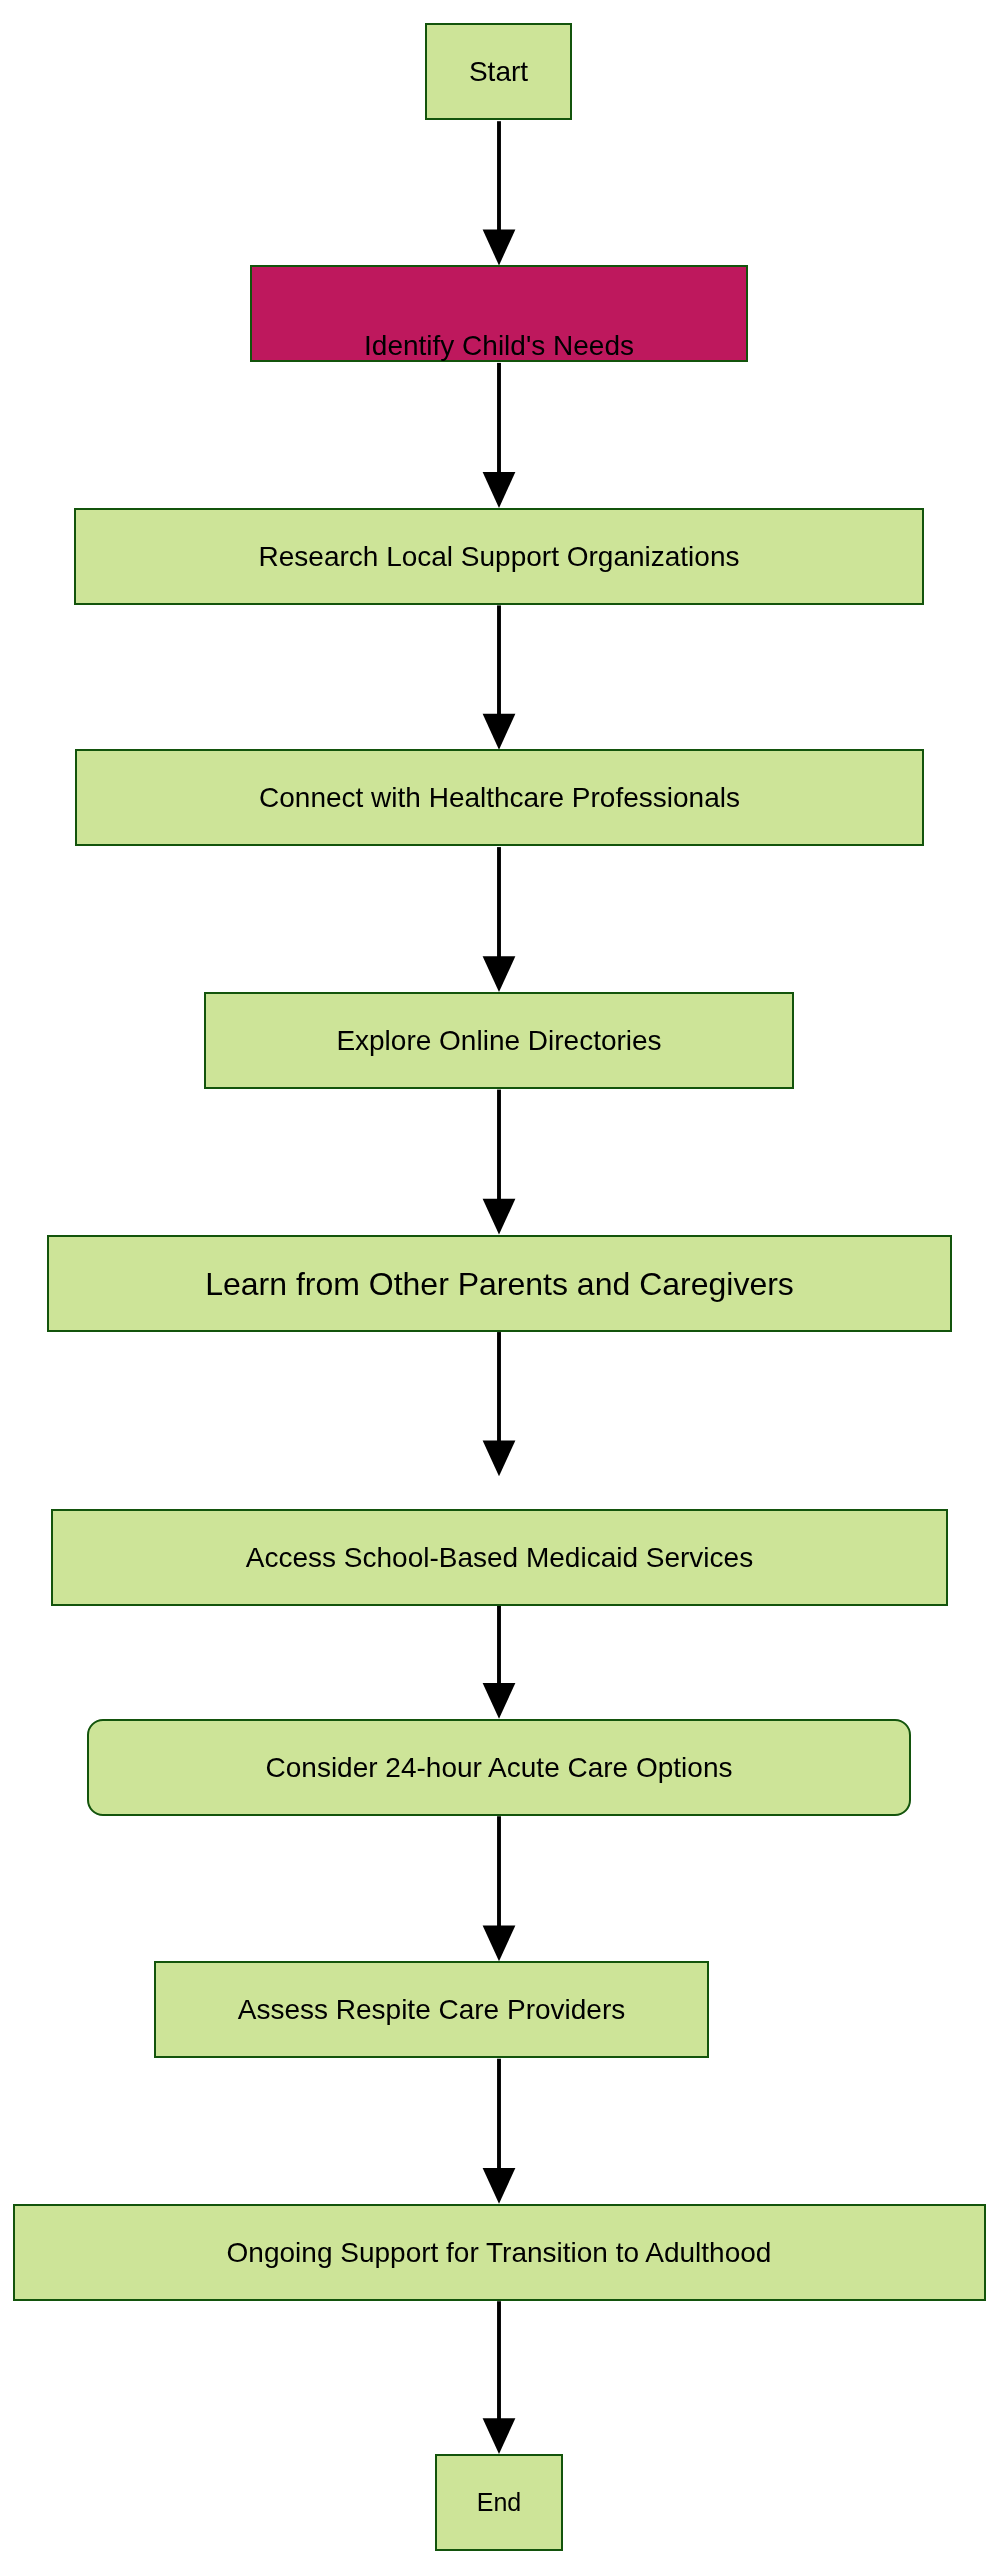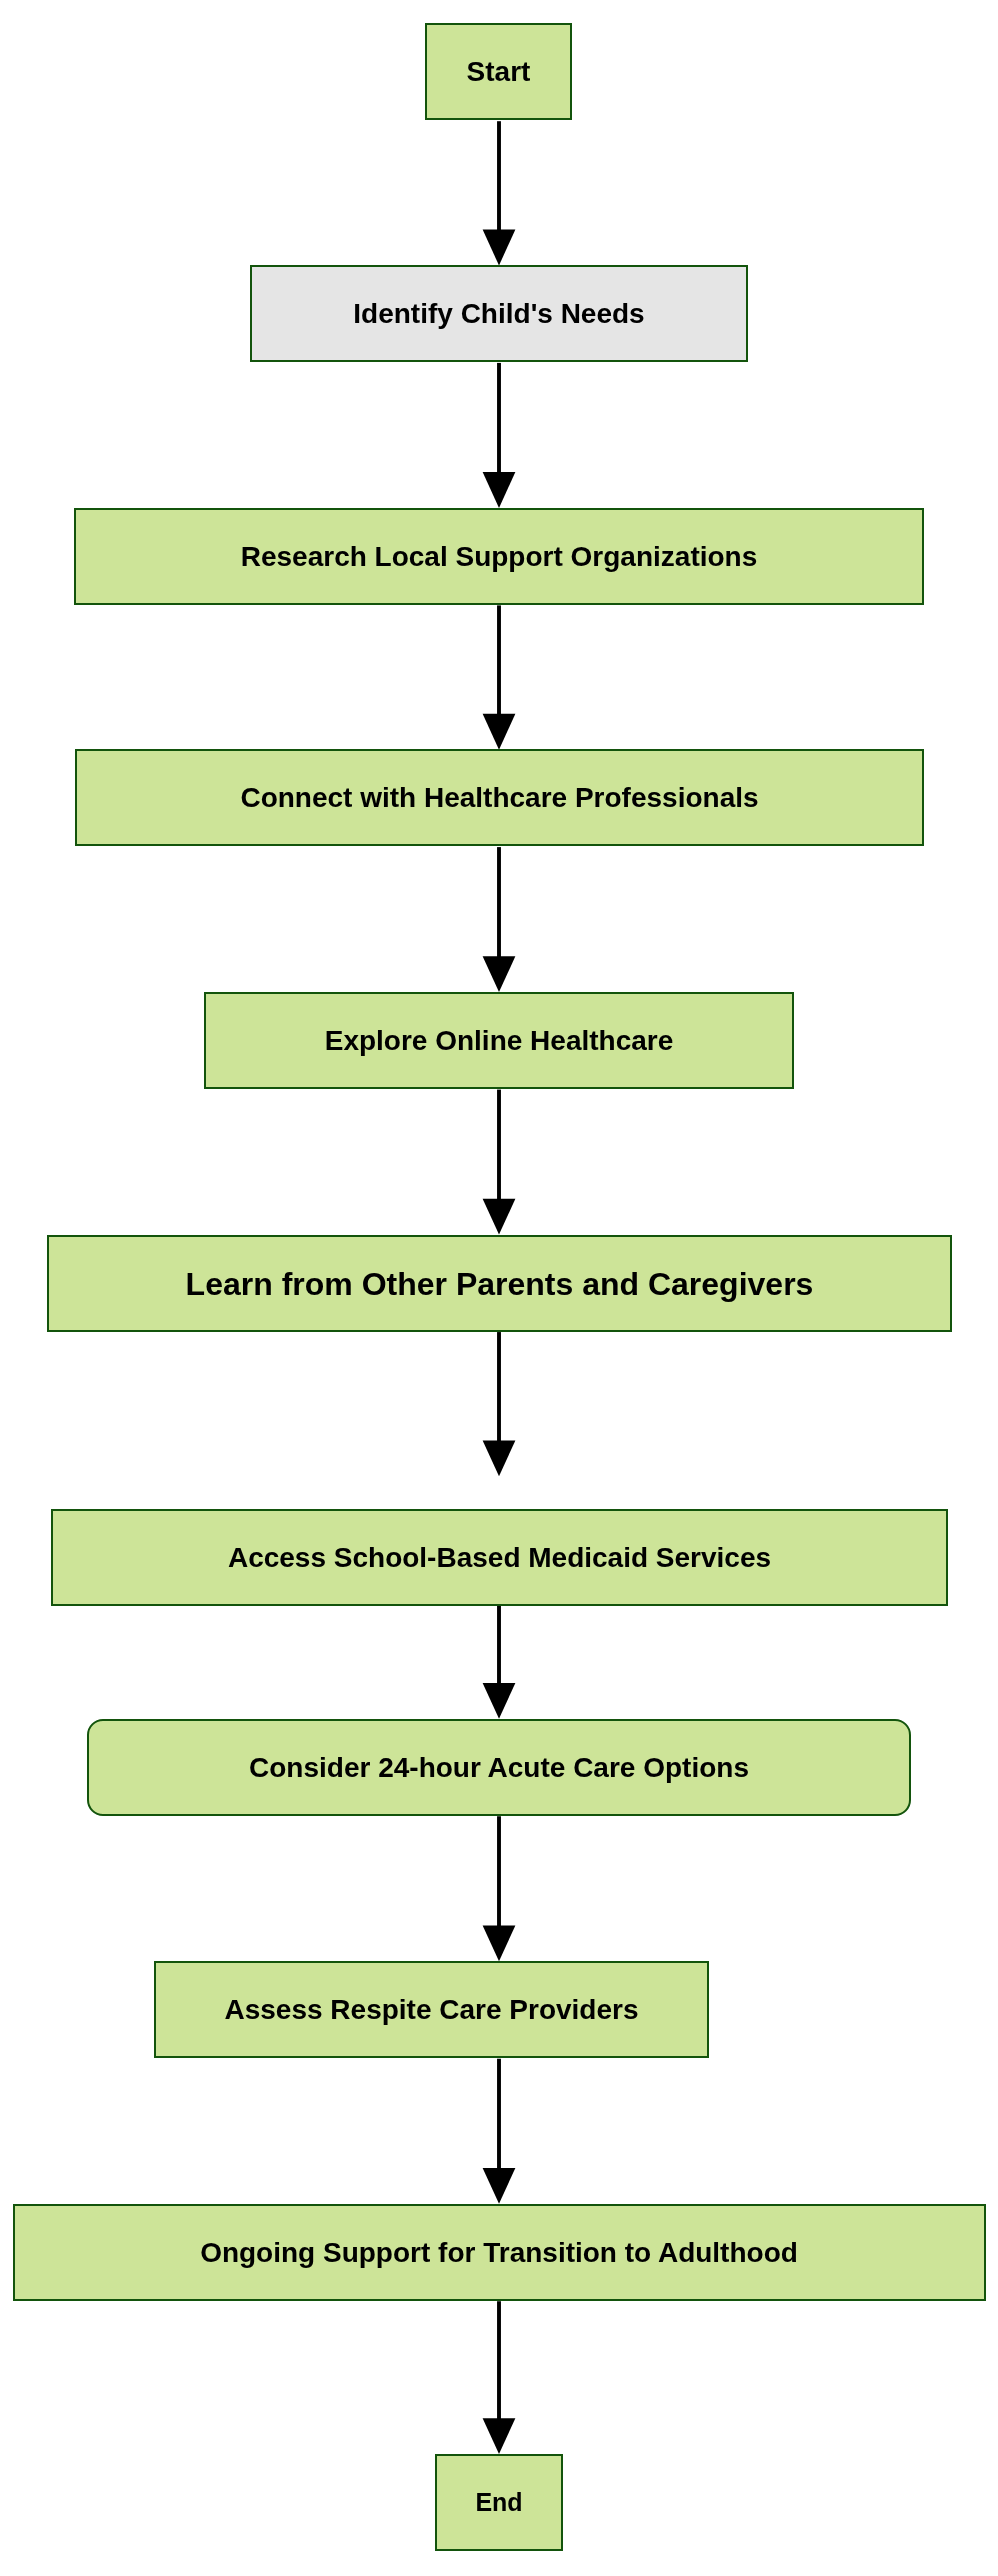--- a/index.html
+++ b/index.html
@@ -23,21 +23,21 @@
     box-sizing: border-box;
     background: #cde498;
     border: 2.3px solid #13540c;
     display: flex;
     align-items: center;
     justify-content: center;
     text-align: center;
     color: #000000;
     font-family: "Liberation Sans", sans-serif;
     font-size: 28px;
-    font-weight: 700;
+    font-weight: 400;
     line-height: 1;
     letter-spacing: 0px;
     white-space: nowrap;
   }
   .flow-node-label {
     display: block;
     padding: 0 4.7px;
   }
   .flow-edge {
     position: absolute;
@@ -91,31 +91,31 @@
       </g>
       <g>
         <line x1="640" y1="2951" x2="640" y2="3105" stroke="#000000" stroke-width="5"></line>
         <polygon points="619,3101 661,3101 640,3147" fill="#000000"></polygon>
       </g>
     </svg>
   <div id="node-layer">
       <div class="flow-node" style="left: 425px; top: 23.4px; width: 147px; height: 97px; background: rgb(205, 228, 152); border-color: rgb(19, 84, 12); border-width: 2.3px; color: rgb(0, 0, 0); font-size: 28px;">
         <span class="flow-node-label">Start</span>
       </div>
-      <div class="flow-node" style="left: 250px; top: 265px; width: 498px; height: 97px; background: #e5e5e5; border-color: rgb(19, 84, 12); border-width: 2.3px; color: rgb(0, 0, 0); font-size: 28px;">
+      <div class="flow-node" style="left: 250px; top: 265px; width: 498px; height: 97px; background: #be185d; border-color: rgb(19, 84, 12); border-width: 2.3px; color: rgb(0, 0, 0); font-size: 28px; align-items: flex-end;">
         <span class="flow-node-label">Identify Child's Needs</span>
       </div>
       <div class="flow-node" style="left: 74px; top: 508px; width: 850px; height: 97px; background: rgb(205, 228, 152); border-color: rgb(19, 84, 12); border-width: 2.3px; color: rgb(0, 0, 0); font-size: 28px;">
         <span class="flow-node-label">Research Local Support Organizations</span>
       </div>
       <div class="flow-node" style="left: 75px; top: 749px; width: 849px; height: 97px; background: rgb(205, 228, 152); border-color: rgb(19, 84, 12); border-width: 2.3px; color: rgb(0, 0, 0); font-size: 28px;">
         <span class="flow-node-label">Connect with Healthcare Professionals</span>
       </div>
       <div class="flow-node" style="left: 204px; top: 992px; width: 590px; height: 97px; background: rgb(205, 228, 152); border-color: rgb(19, 84, 12); border-width: 2.3px; color: rgb(0, 0, 0); font-size: 28px;">
-        <span class="flow-node-label">Explore Online Healthcare</span>
+        <span class="flow-node-label">Explore Online Directories</span>
       </div>
       <div class="flow-node" style="left: 47px; top: 1235px; width: 905px; height: 97px; background: rgb(205, 228, 152); border-color: rgb(19, 84, 12); border-width: 2.3px; color: rgb(0, 0, 0); font-size: 32px;">
         <span class="flow-node-label">Learn from Other Parents and Caregivers</span>
       </div>
       <div class="flow-node" style="left: 51px; top: 1476px; width: 897px; height: 97px; background: rgb(205, 228, 152); border-color: rgb(19, 84, 12); border-width: 2.3px; color: rgb(0, 0, 0); font-size: 28px; margin-top: 33px;">
         <span class="flow-node-label">Access School-Based Medicaid Services</span>
       </div>
       <div class="flow-node" style="left: 87px; top: 1719px; width: 824px; height: 97px; background: rgb(205, 228, 152); border-color: rgb(19, 84, 12); border-width: 2.3px; color: rgb(0, 0, 0); font-size: 28px; border-radius: 16px;">
         <span class="flow-node-label">Consider 24-hour Acute Care Options</span>
       </div>

